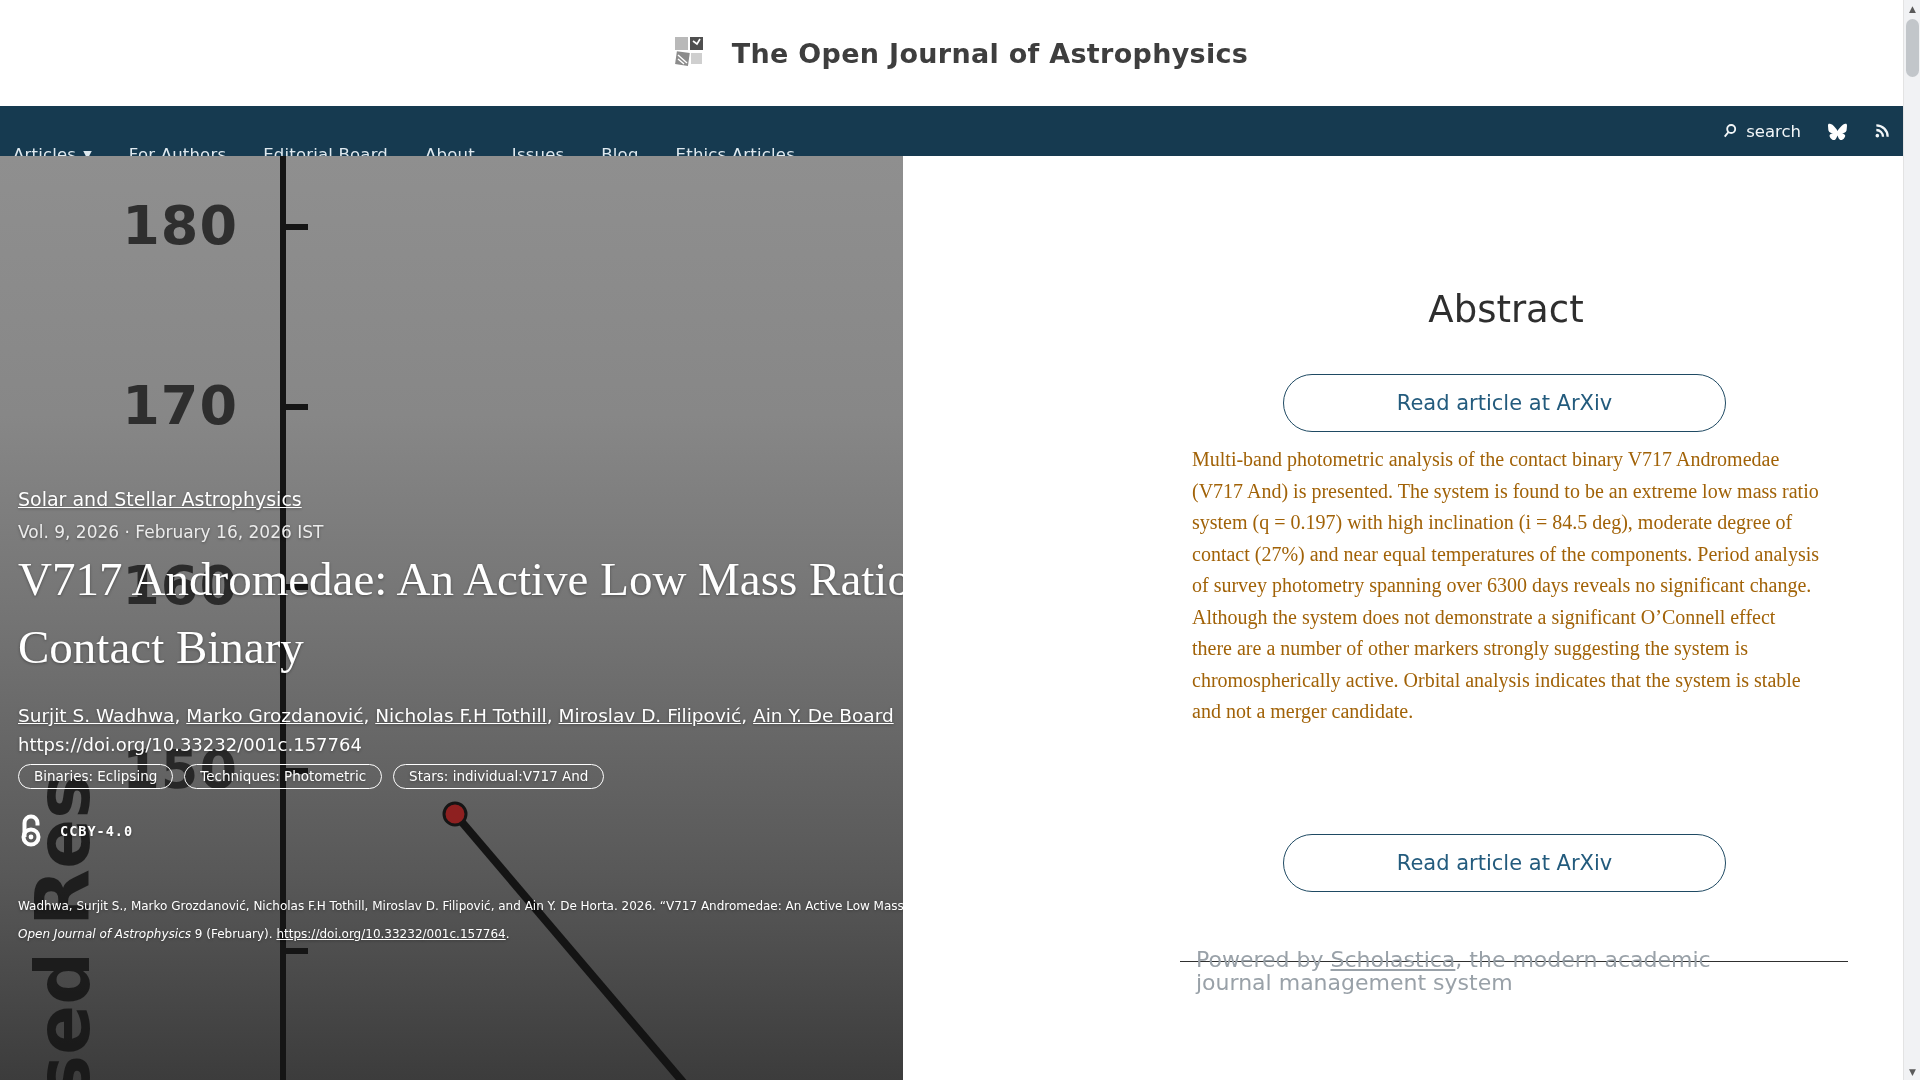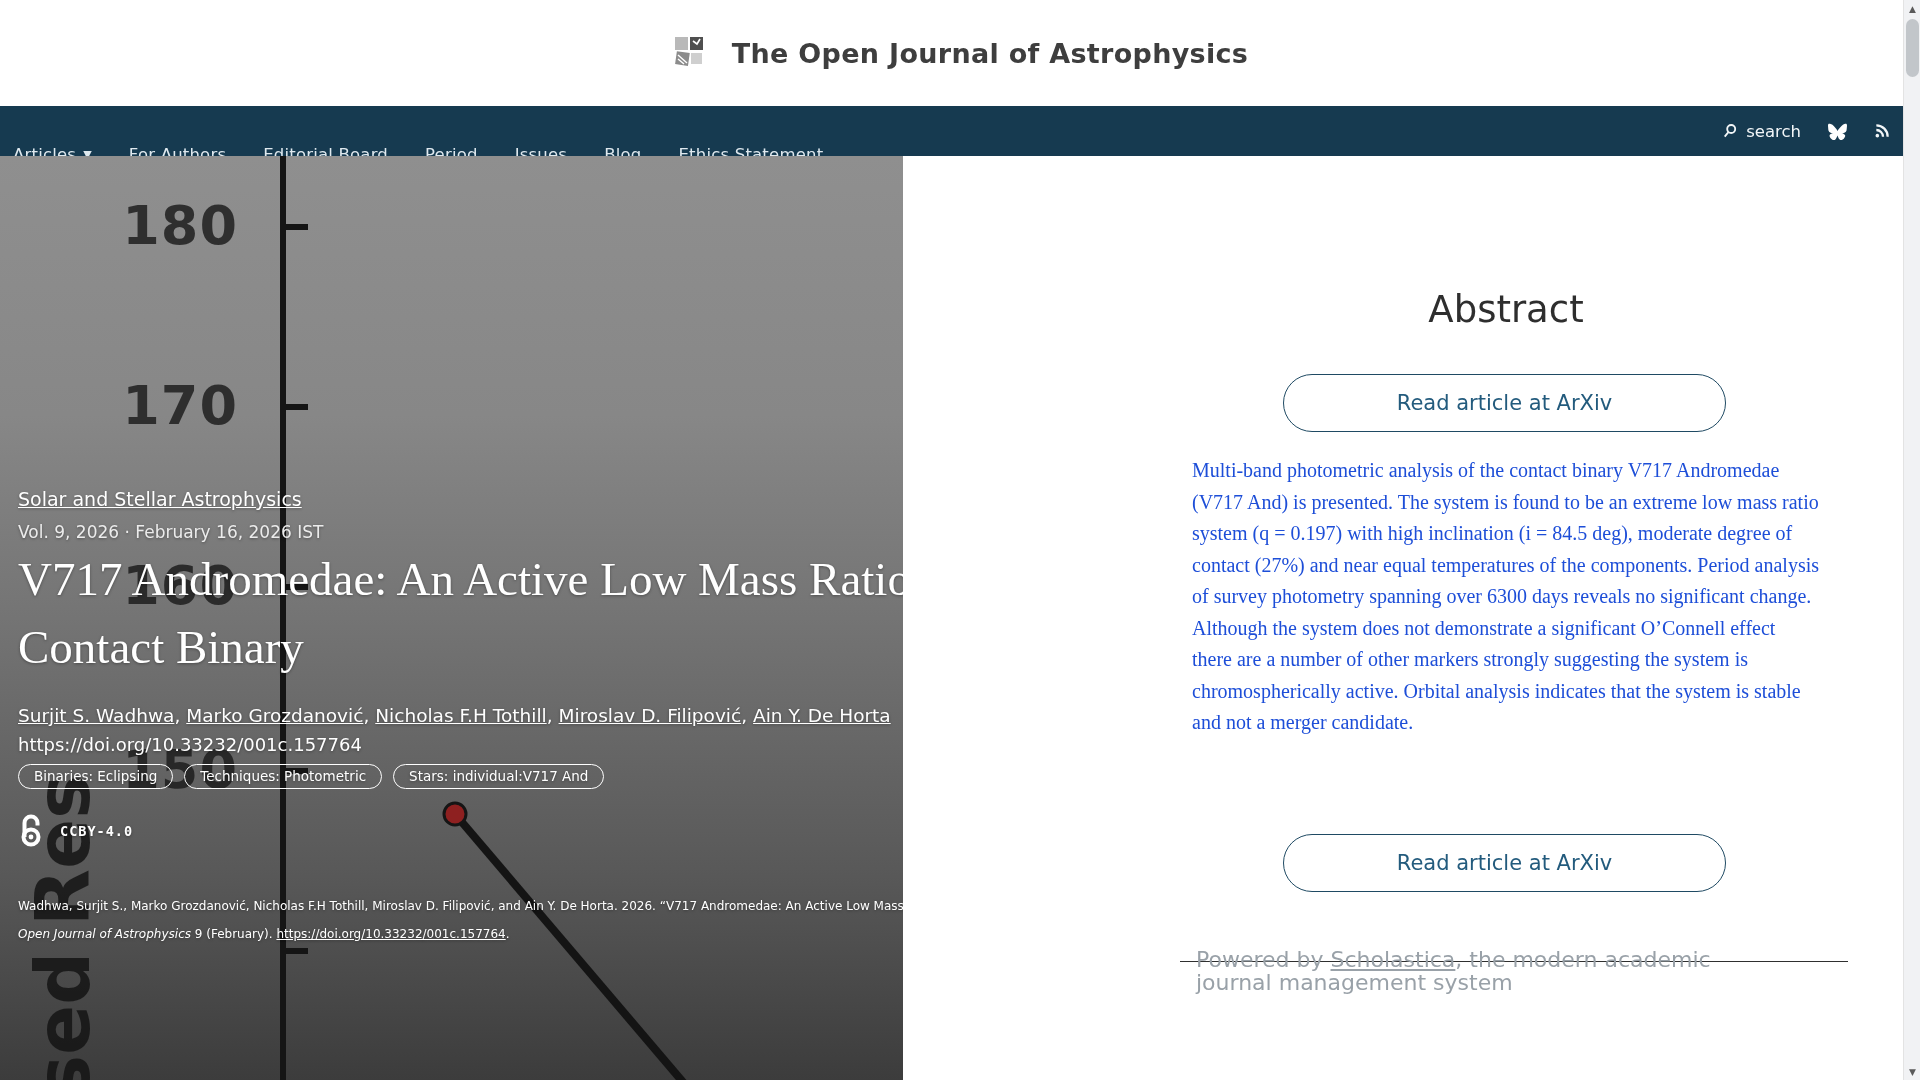--- a/index.html
+++ b/index.html
@@ -67,23 +67,23 @@
   .download-link a { font-family:"Liberation Serif", serif; font-size:22px; color:#3e6f9c;
                      text-decoration:underline; }
   .download-link .dl-caret { font-size:14px; }
   .abstract-heading { position:absolute; top:132px; left:0; width:100%; text-align:center;
                       font-size:37px; font-weight:400; color:#2e2e2e; }
   .arxiv-btn { position:absolute; left:175px; width:443px; height:58px; border:1.5px solid #1f4a63;
                border-radius:29px; background:#fff; color:#235b7d; font-size:21px;
                font-family:"DejaVu Sans", sans-serif; cursor:pointer; }
   .btn-top { top:218px; }
   .btn-bottom { top:678px; }
-  .abstract-text { position:absolute; top:299px; left:84px; width:628px;
+  .abstract-text { position:absolute; top:288px; left:84px; width:628px;
                    font-family:"Liberation Serif", serif; font-size:20px; line-height:31.5px;
-                   color:#1d4ed8; }
+                   color:#a16207; }
   .panel-divider { position:absolute; top:805px; left:72px; width:668px; height:0;
                    border-top:1px solid #2f2f2f; }
   .panel-footer { position:absolute; top:792px; left:88px; width:580px; font-size:22px;
                   line-height:23px; color:#99a1a8; }
   .panel-footer a { color:#99a1a8; text-decoration:underline; }
 
   
   .scrollbar { position:absolute; right:0; top:0; width:17px; height:1080px; background:#f1f2f4;
                border-left:1px solid #e3e3e3; z-index:5; }
   .sb-btn { position:absolute; left:0; width:17px; height:17px; color:#5a5a5a; font-size:9px;
@@ -128,39 +128,39 @@
         </li>
 
         <li>
           <a href="#">
             <span>Editorial Board</span>
           </a>
         </li>
 
         <li>
           <a href="#">
-            <span>Period</span>
+            <span>About</span>
           </a>
         </li>
 
         <li>
           <a href="#">
             <span>Issues</span>
           </a>
         </li>
 
         <li>
           <a href="#">
             <span>Blog</span>
           </a>
         </li>
 
         <li>
           <a href="#">
-            <span>Ethics Statement</span>
+            <span>Ethics Articles</span>
           </a>
         </li>
       </ul>
     <div class="nav-right">
       <a class="nav-search" href="#">
         <span class="nav-icon">
           <svg width="16" height="16" viewBox="0 0 20 20">
             <circle cx="11.5" cy="7.5" r="5" stroke="#f2f6f8" stroke-width="2.3" fill="none"></circle>
             <path d="M8 11.5 L3.4 17" stroke="#f2f6f8" stroke-width="2.3"></path>
           </svg>
@@ -211,21 +211,21 @@
       <ul class="hero-text authors">
 
           <li><a href="#">Surjit S. Wadhwa</a></li>
 
           <li><a href="#">Marko Grozdanović</a></li>
 
           <li><a href="#">Nicholas F.H Tothill</a></li>
 
           <li><a href="#">Miroslav D. Filipović</a></li>
 
-          <li><a href="#">Ain Y. De Horta</a></li>
+          <li><a href="#">Ain Y. De Board</a></li>
         </ul>
 
       <div class="hero-text doi-line">https://doi.org/10.33232/001c.157764</div>
 
       <ul class="hero-text tags">
 
           <li>Binaries: Eclipsing</li>
 
           <li>Techniques: Photometric</li>
 

